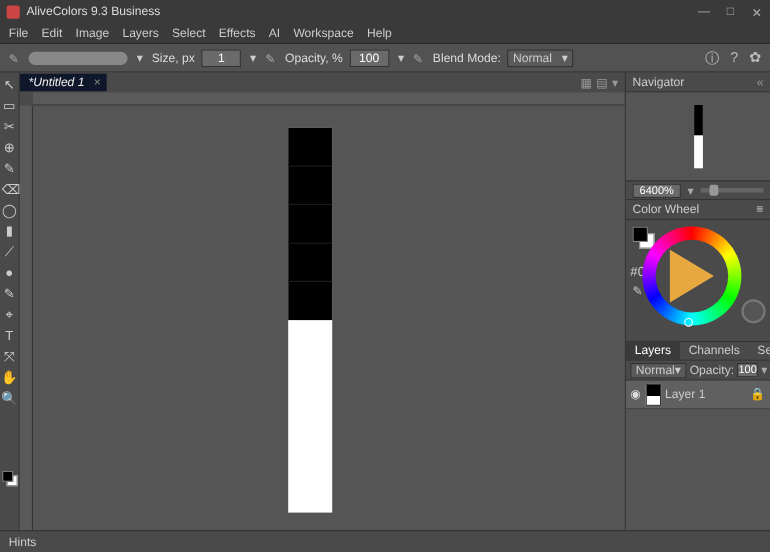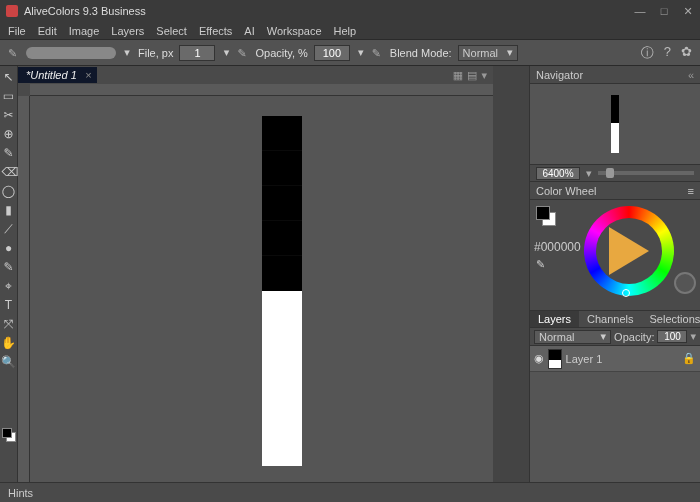--- a/index.html
+++ b/index.html
@@ -29,21 +29,21 @@
   .doc-tabs { height:18px; background:#4a4a4a; display:flex; align-items:center; }
   .doc-tab { background:#0f172a; padding:2px 20px 2px 8px; font-style:italic; color:#eee; position:relative;}
   .doc-tab .x { position:absolute; right:5px; top:2px; color:#888; cursor:pointer; font-style:normal;}
   .tab-tools { margin-left:auto; display:flex; gap:4px; padding-right:6px; color:#999;}
   .ruler-h { height:12px; background:#5a5a5a; border-bottom:1px solid #333; margin-left:12px;}
   .canvas-wrap { flex:1; display:flex; }
   .ruler-v { width:12px; background:#5a5a5a; border-right:1px solid #333;}
   .canvas { flex:1; background:#555; position:relative; }
   .artboard { position:absolute; left:232px; top:20px; width:40px; height:350px; background:#fff; }
   .black-seg { width:100%; background:#000; border-bottom:1px solid #0a0a0a; }
-  .panel-col { width:171px; background:#4a4a4a; border-left:1px solid #333; display:flex; flex-direction:column;margin-left:36px; }
+  .panel-col { width:132px; background:#4a4a4a; border-left:1px solid #333; display:flex; flex-direction:column; }
   .panel-hdr { height:18px; background:#4a4a4a; border-bottom:1px solid #333; display:flex; align-items:center; padding:0 6px; justify-content:space-between;}
   .panel-hdr .collapse { color:#999; cursor:pointer;}
   .nav-body { height:80px; background:#555; display:flex; align-items:center; justify-content:center; }
   .nav-thumb { width:8px; height:58px; background:#fff; position:relative;}
   .nav-thumb .blk { position:absolute; top:0; width:100%; height:28px; background:#000;}
   .zoom-row { height:18px; background:#4a4a4a; display:flex; align-items:center; padding:0 6px; gap:6px; border-top:1px solid #333; border-bottom:1px solid #333;}
   .zoom-box { width:44px; height:13px; background:#6a6a6a; border:1px solid #333; color:#fff; font-size:10px; display:flex; align-items:center; justify-content:center;}
   .zoom-slider { flex:1; height:4px; background:#666; position:relative;}
   .zoom-slider .knob { position:absolute; left:8px; top:-3px; width:8px; height:10px; background:#999; border-radius:2px;}
   .cw-body { padding:6px; background:#4a4a4a; position:relative; height:110px;}
@@ -95,21 +95,21 @@
   <span>Effects</span>
   <span>AI</span>
   <span>Workspace</span>
   <span>Help</span>
 </div>
 
 <div class="toolbar">
   <span class="hidden-iconbtn">✎</span>
   <div class="brush-prev"></div>
   <span class="dd-arrow">▾</span>
-  <span class="tb-label">File, px</span>
+  <span class="tb-label">Size, px</span>
   <div class="num-box">1</div>
   <span class="dd-arrow">▾</span>
   <span class="hidden-iconbtn">✎</span>
   <span class="tb-label">Opacity, %</span>
   <div class="num-box">100</div>
   <span class="dd-arrow">▾</span>
   <span class="hidden-iconbtn">✎</span>
   <span class="tb-label">Blend Mode:</span>
   <div class="blend-sel">
     <span>Normal</span>

